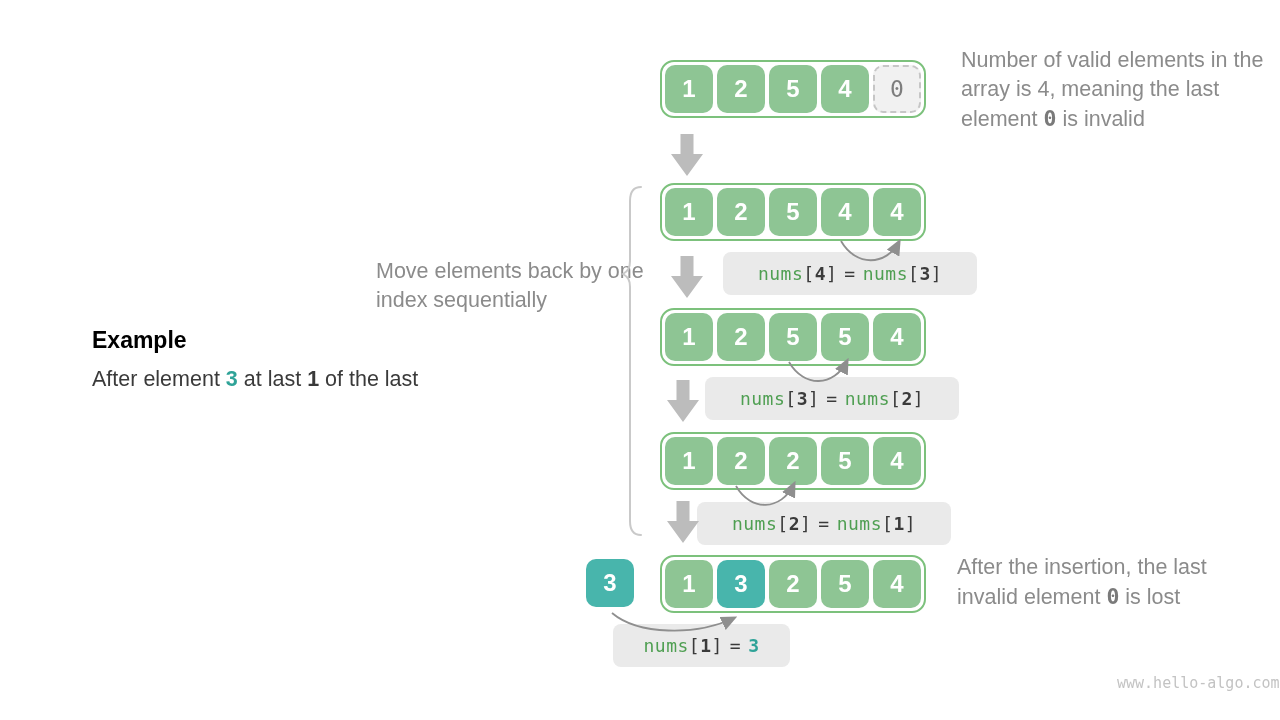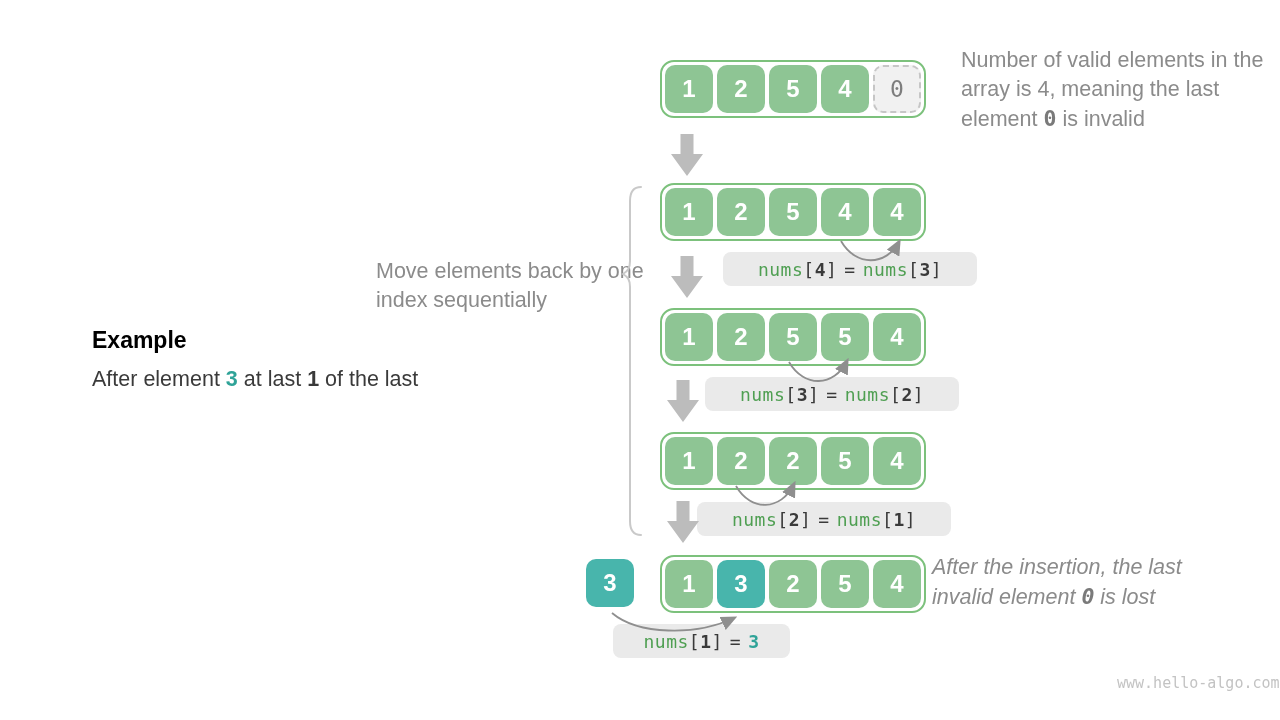--- a/index.html
+++ b/index.html
@@ -13,21 +13,21 @@
         display:flex;align-items:center;justify-content:center;
         font-size:24px;font-weight:bold;}
   .cell.teal{background:#48B5AC;}
   .cell.invalid{background:#F1F1F1;border:2px dashed #C6C6C6;box-sizing:border-box;
         color:#7D7D7D;font-weight:normal;font-family:"DejaVu Sans Mono",monospace;font-size:23px;}
   .lone-cell{position:absolute;width:48px;height:48px;border-radius:10px;background:#48B5AC;
         color:#fff;display:flex;align-items:center;justify-content:center;
         font-size:24px;font-weight:bold;}
 
   
-  .code-label{position:absolute;height:34px;background:#EAEAEA;border-radius:8px;
+  .code-label{position:absolute;height:43px;background:#EAEAEA;border-radius:8px;
         display:flex;align-items:center;justify-content:center;
         font-family:"DejaVu Sans Mono",monospace;font-size:18px;color:#3A3A3A;
         letter-spacing:0.5px;white-space:pre;}
   .code-label .g{color:#4F9F52;}
   .code-label .b{font-weight:bold;color:#3A3A3A;}
   .code-label .t{font-weight:bold;color:#2FA398;}
   .code-label .eq{margin:0 7px;}
 
   
   .note{position:absolute;color:#8B8B8B;font-size:21.5px;line-height:29px;}
@@ -47,21 +47,21 @@
 
 <div id="canvas">
 
   <div class="example-title" style="left:92px;top:327px;">Example</div>
   <div class="example-sentence" style="left:92px;top:367px;"><span>After element </span><span class="t">3</span><span> at last </span><span class="b">1</span><span> of the last</span></div>
 
   <div class="note" style="left:953px;top:46px;width:306px;margin-left:8px;"><span>Number of valid elements in the array is 4, meaning the last element </span><span class="mono-zero">0</span><span> is invalid</span></div>
 
   <div class="note" style="left:352px;top:257px;width:268px;margin-left:24px;">Move elements back by one index sequentially</div>
 
-  <div class="note" style="left:932px;top:553px;width:300px;font-style:italic;"><span>After the insertion, the last invalid element </span><span class="mono-zero">0</span><span> is lost</span></div>
+  <div class="note" style="left:957px;top:553px;width:300px;"><span>After the insertion, the last invalid element </span><span class="mono-zero">0</span><span> is lost</span></div>
 
   <div class="array-box" style="left:660px;top:60px;">
     <div class="cell">1</div>
     <div class="cell">2</div>
     <div class="cell">5</div>
     <div class="cell">4</div>
     <div class="cell invalid">0</div>
   </div>
 
   <div class="array-box" style="left:660px;top:183px;">

